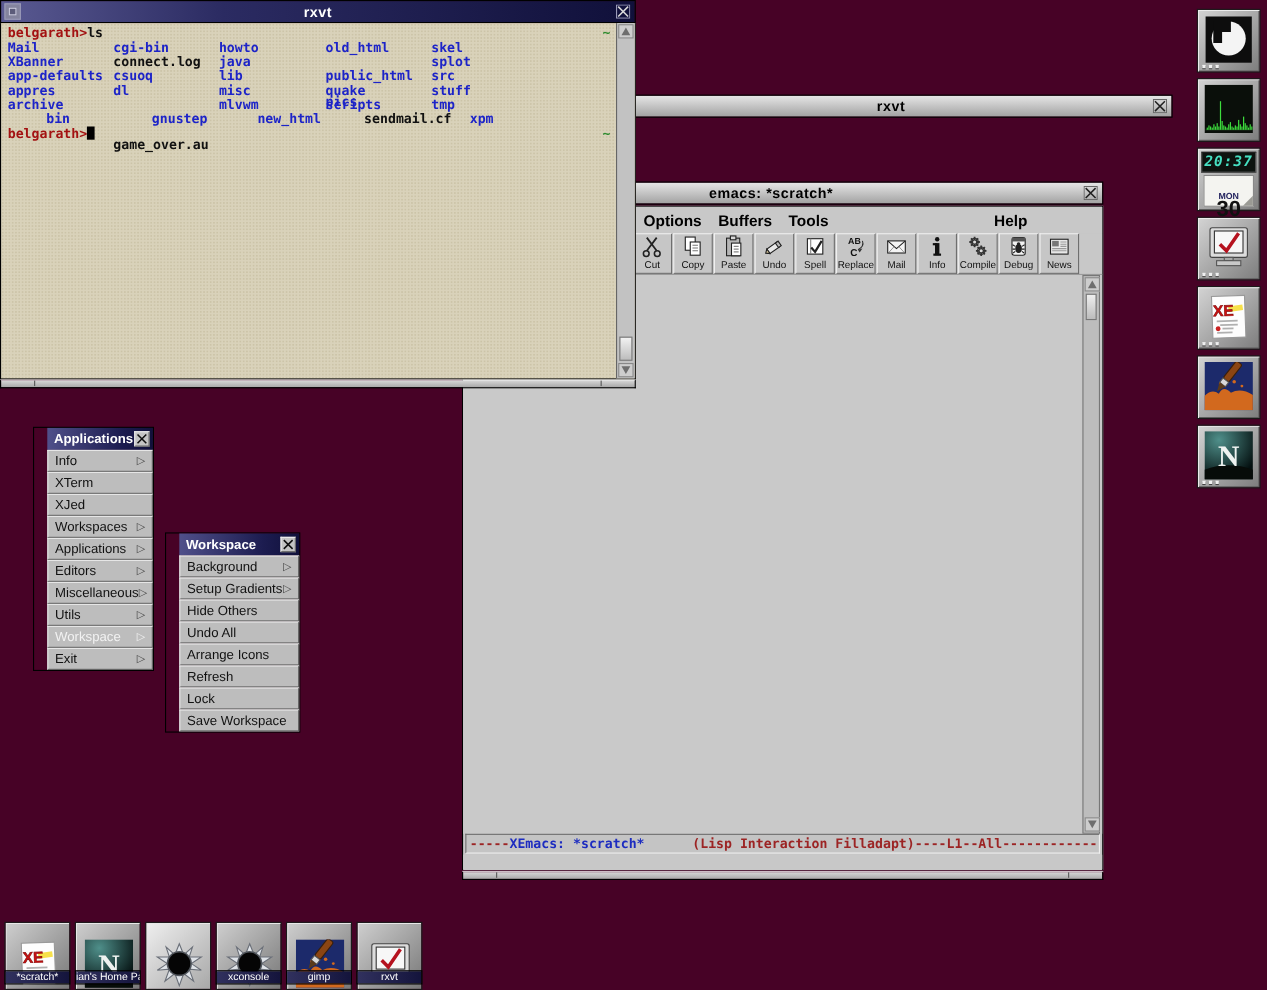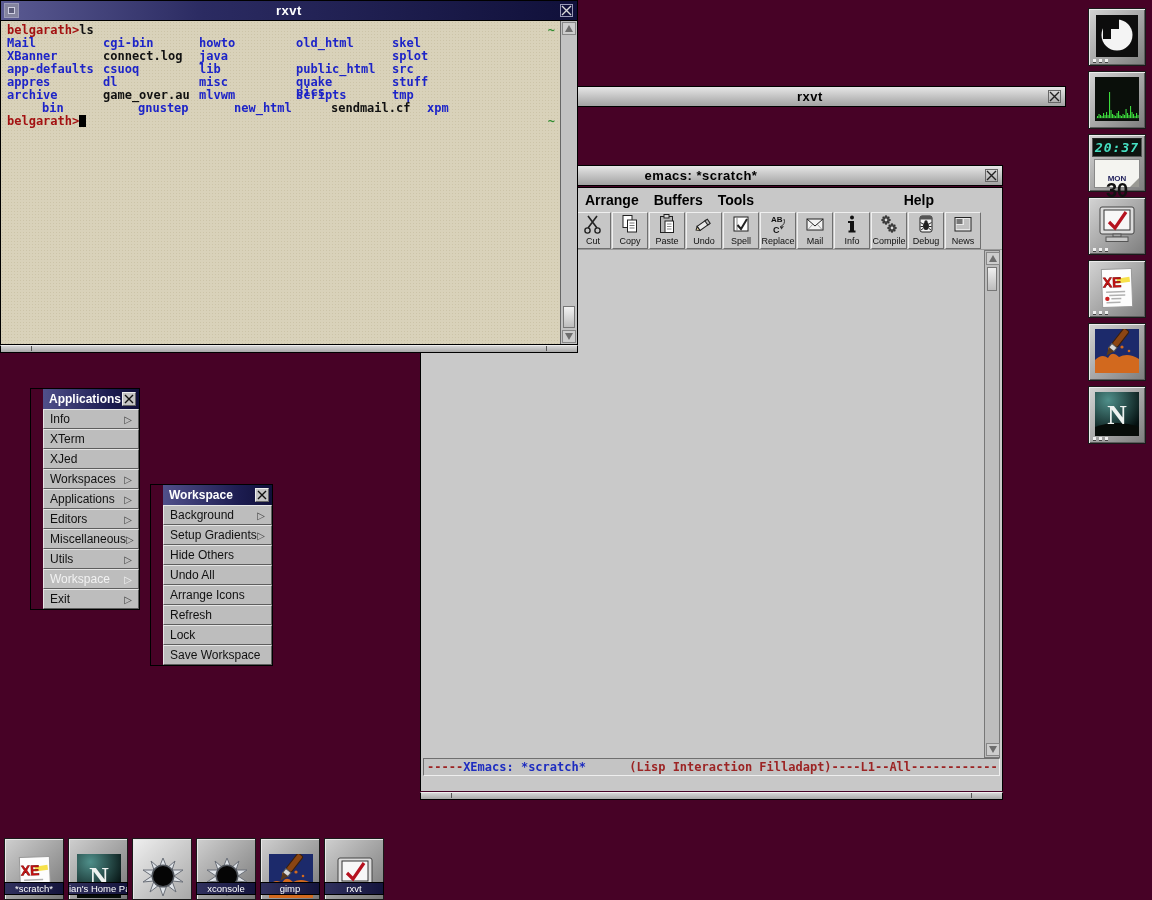--- a/index.html
+++ b/index.html
@@ -116,21 +116,21 @@
       <span class="tb-btn">
         <svg width="13" height="13">
             <path d="M2 2 L11 11 M11 2 L2 11" stroke="#222" stroke-width="1.4" fill="none"></path>
             <rect x="0.5" y="0.5" width="12" height="12" fill="none" stroke="#666"></rect>
           </svg>
       </span>
     </div>
     <div id="emacs-client">
       <div id="emacs-menubar">
         <div id="emacs-menus">
-            <span class="e-menu">Arrange</span>
+            <span class="e-menu">Options</span>
             <span class="e-menu">Buffers</span>
             <span class="e-menu">Tools</span>
           </div>
         <span id="emacs-help" class="e-menu">Help</span>
       </div>
       <div id="emacs-toolbar">
           <div class="tool-btn">
             <div class="tool-ic">
               <svg viewBox="0 0 22 23">
                 <path d="M6 3 L15 15 M15 3 L6 15" stroke="#222" stroke-width="1.6" fill="none"></path>
@@ -317,21 +317,21 @@
             </div>
             <div class="t-row">
               <span class="t-cell t-dir" style="width: 96px;">appres</span>
               <span class="t-cell t-dir" style="width: 96px;">dl</span>
               <span class="t-cell t-dir" style="width: 97px;">misc</span>
               <span class="t-cell t-dir" style="width: 96px;">quake</span>
               <span class="t-cell t-dir" style="width: 110px;">stuff</span>
             </div>
             <div class="t-row">
               <span class="t-cell t-dir" style="width: 96px;">archive</span>
-              <span class="t-cell t-file" style="width: 96px;">game_over.au</span>
+              <span class="t-cell t-file" style="width: 96px; margin-top: 36px;">game_over.au</span>
               <span class="t-cell t-dir" style="width: 97px;">mlvwm</span>
               <span class="t-cell t-dir" style="width: 96px;">scripts</span>
               <span class="t-cell t-dir" style="width: 110px;">tmp</span>
             </div>
             <div class="t-row">
               <span class="t-cell t-dir" style="width: 96px; margin-left: 35px;">bin</span>
               <span class="t-cell t-dir" style="width: 96px;">gnustep</span>
               <span class="t-cell t-dir" style="width: 97px;">new_html</span>
               <span class="t-cell t-file" style="width: 96px;">sendmail.cf</span>
               <span class="t-cell t-dir" style="width: 110px;">xpm</span>

